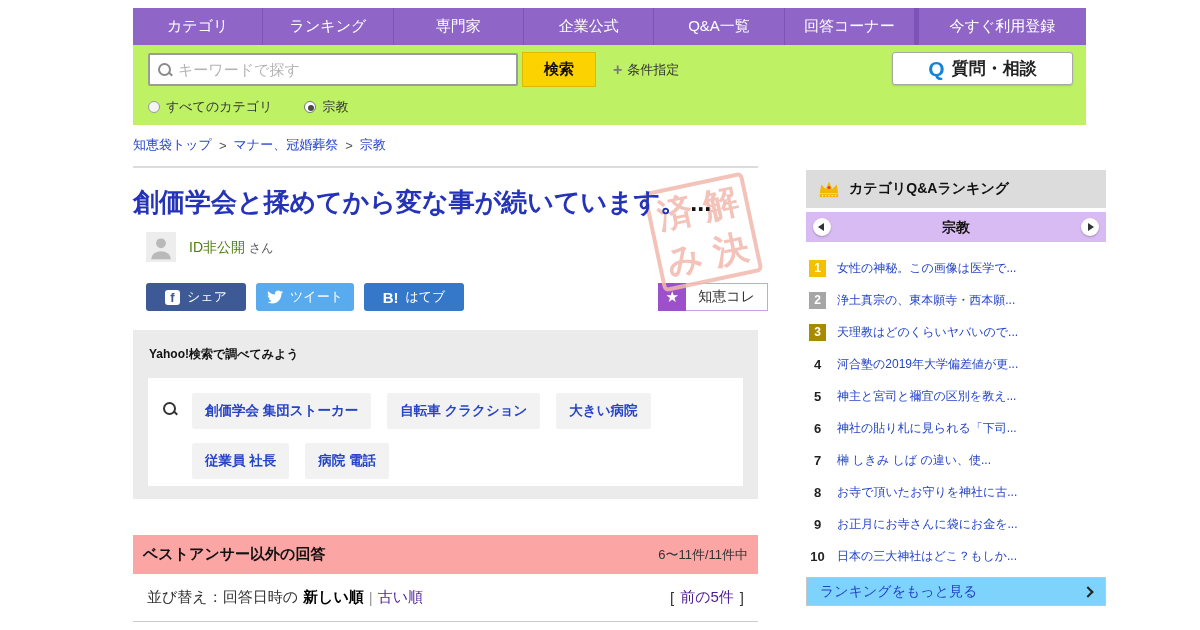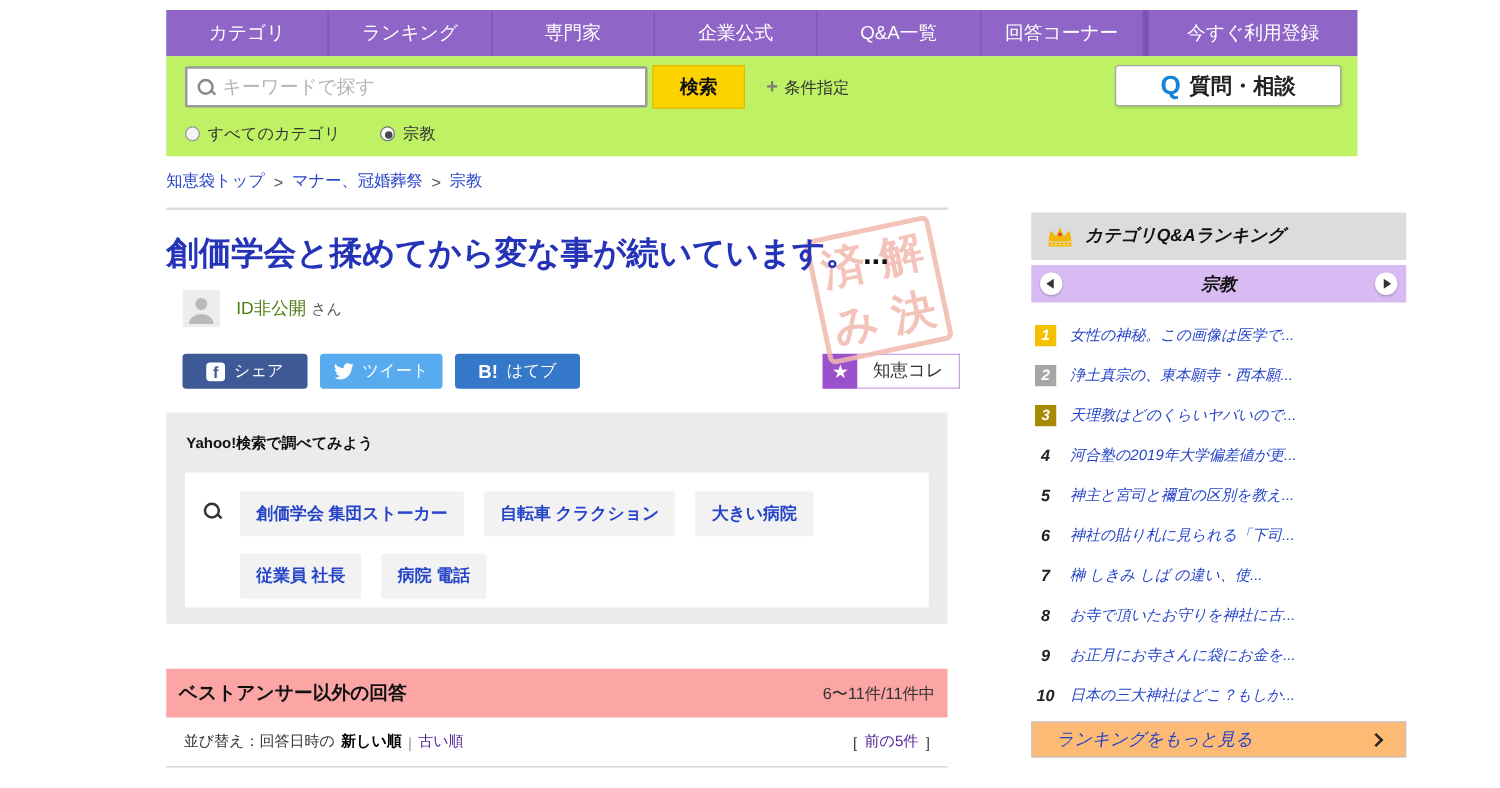--- a/index.html
+++ b/index.html
@@ -64,43 +64,43 @@
   .suggest h2 { position:absolute; left:16px; top:16px; font-size:12px; color:#111; font-weight:bold; }
   .suggest-box { position:absolute; left:15px; top:48px; width:595px; height:108px; background:#fff; }
   .suggest-box .mag2 { position:absolute; left:15px; top:24px; }
   .tags { position:absolute; left:44px; top:15px; width:555px; display:flex; flex-wrap:wrap; gap:14px 16px; }
   .tag { background:#f2f2f2; padding:9px 13px; font-size:13.5px; font-weight:bold; color:#2644c8; border-radius:2px; cursor:pointer; white-space:nowrap; }
 
   
   .answers-head { position:absolute; left:133px; top:535px; width:625px; height:39px; background:#fca5a5; display:flex; align-items:center; justify-content:space-between; padding:0 10px; }
   .answers-head h2 { font-size:15px; font-weight:bold; color:#111; }
   .answers-count { font-size:13px; color:#333; }
-  .sort-row { position:absolute; left:133px; top:574px; width:625px; height:40px; display:flex; align-items:center; justify-content:space-between; padding:0 14px; font-size:12px; color:#333; border-bottom:1px solid #ccc; }
+  .sort-row { position:absolute; left:133px; top:574px; width:625px; height:48px; display:flex; align-items:center; justify-content:space-between; padding:0 14px; font-size:15px; color:#333; border-bottom:1px solid #ccc; }
   .sort-left { display:flex; align-items:center; gap:5px; }
   .sort-new { font-weight:bold; color:#000; }
   .sort-sep { color:#999; }
   .sort-old, .prev-link { color:#4c1d95; text-decoration:none; cursor:pointer; }
   .sort-right { display:flex; align-items:center; gap:6px; }
 
   
-  .sidebar { position:absolute; left:825px; top:170px; width:300px;font-style:italic; }
+  .sidebar { position:absolute; left:806px; top:170px; width:300px; }
   .sb-head { height:38px; background:#dcdcdc; display:flex; align-items:center; gap:9px; padding-left:12px; font-size:14px; font-weight:bold; color:#111; }
   .sb-cat { position:relative; height:30px; background:#d9bbf3; margin-top:4px; text-align:center; line-height:30px; font-size:14px; font-weight:bold; color:#111; }
   .cat-arrow { position:absolute; top:6px; width:18px; height:18px; border-radius:50%; background:#fff; box-shadow:0 1px 2px rgba(0,0,0,.25); cursor:pointer; }
   .cat-arrow.left { left:7px; } .cat-arrow.right { right:7px; }
   .cat-arrow::after { content:""; position:absolute; top:5px; width:0; height:0; border-top:4px solid transparent; border-bottom:4px solid transparent; }
   .cat-arrow.left::after { left:5px; border-right:6px solid #333; }
   .cat-arrow.right::after { left:7px; border-left:6px solid #333; }
   .rank-list { padding-top:10px; }
   .rank-row { height:32px; display:flex; align-items:center; gap:11px; padding-left:3px; }
   .rank-badge { width:17px; height:17px; flex:none; text-align:center; line-height:17px; font-size:12px; font-weight:bold; color:#fff; }
   .rb-1 { background:#f4c100; } .rb-2 { background:#a6a6a6; } .rb-3 { background:#a88a00; }
   .rank-badge.plain { background:none; color:#222; font-size:13px; }
   .rank-row a { font-size:12px; color:#2644c8; text-decoration:none; white-space:nowrap; cursor:pointer; }
-  .sb-more { margin-top:5px; height:29px; background:#fdba74; border:1px solid #c6c6c6; display:flex; align-items:center; justify-content:space-between; padding:0 19px; cursor:pointer; }
+  .sb-more { margin-top:5px; height:29px; background:#7dd3fc; border:1px solid #c6c6c6; display:flex; align-items:center; justify-content:space-between; padding:0 13px; cursor:pointer; }
   .sb-more a { font-size:14px; color:#2644c8; text-decoration:none; }
   .chev { width:8px; height:8px; border-top:2px solid #222; border-right:2px solid #222; transform:rotate(45deg); }
 </style>
 </head>
 <body>
 
 <div class="page">
 
   <div class="topnav">
     <div class="nav-item">カテゴリ</div>

